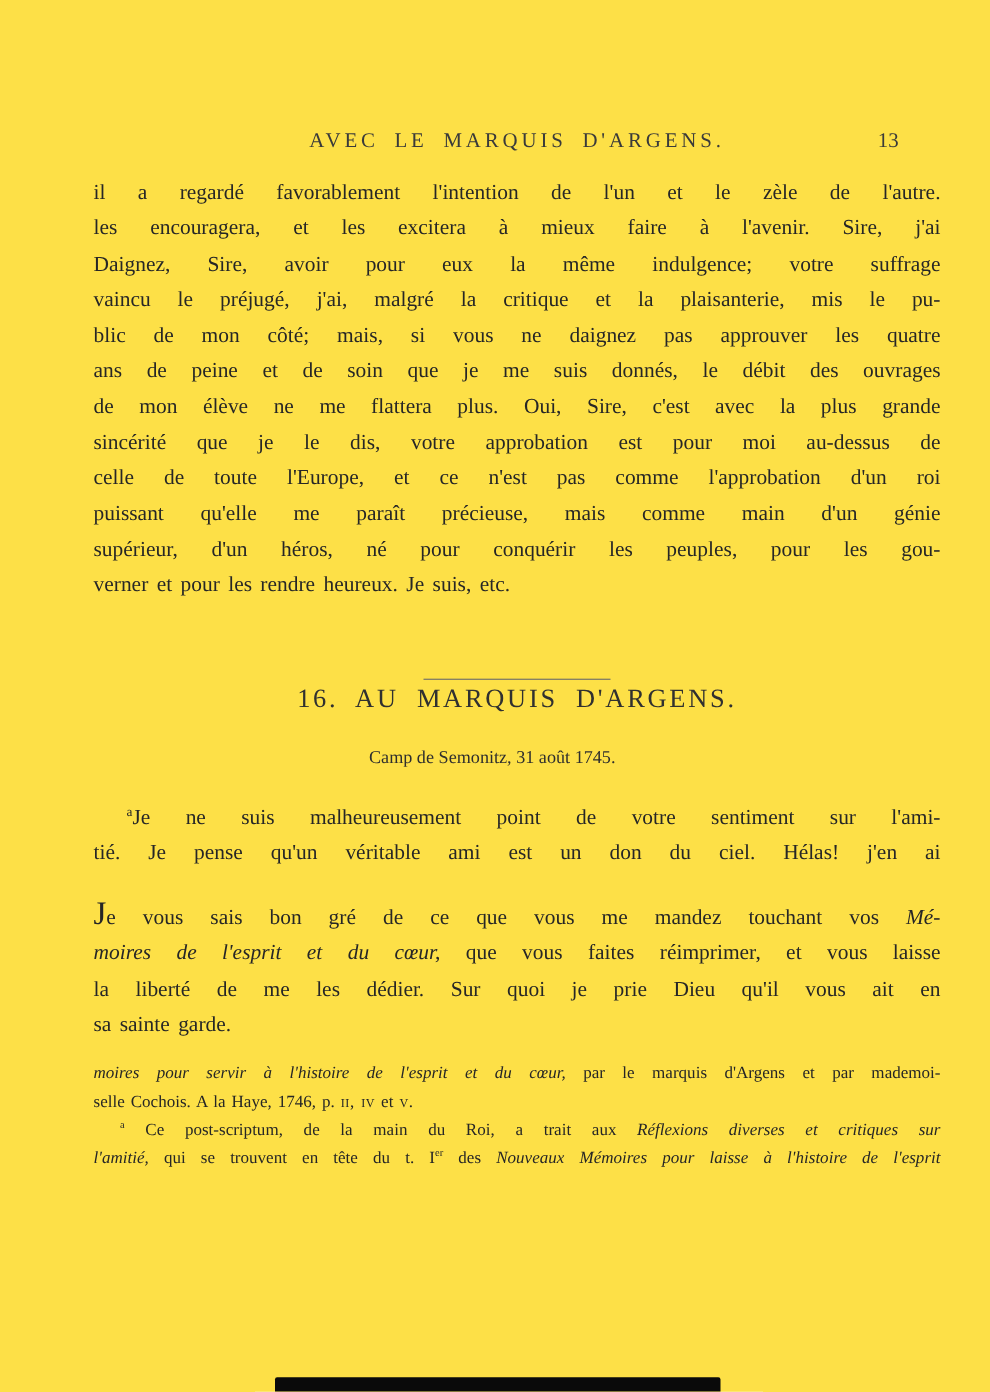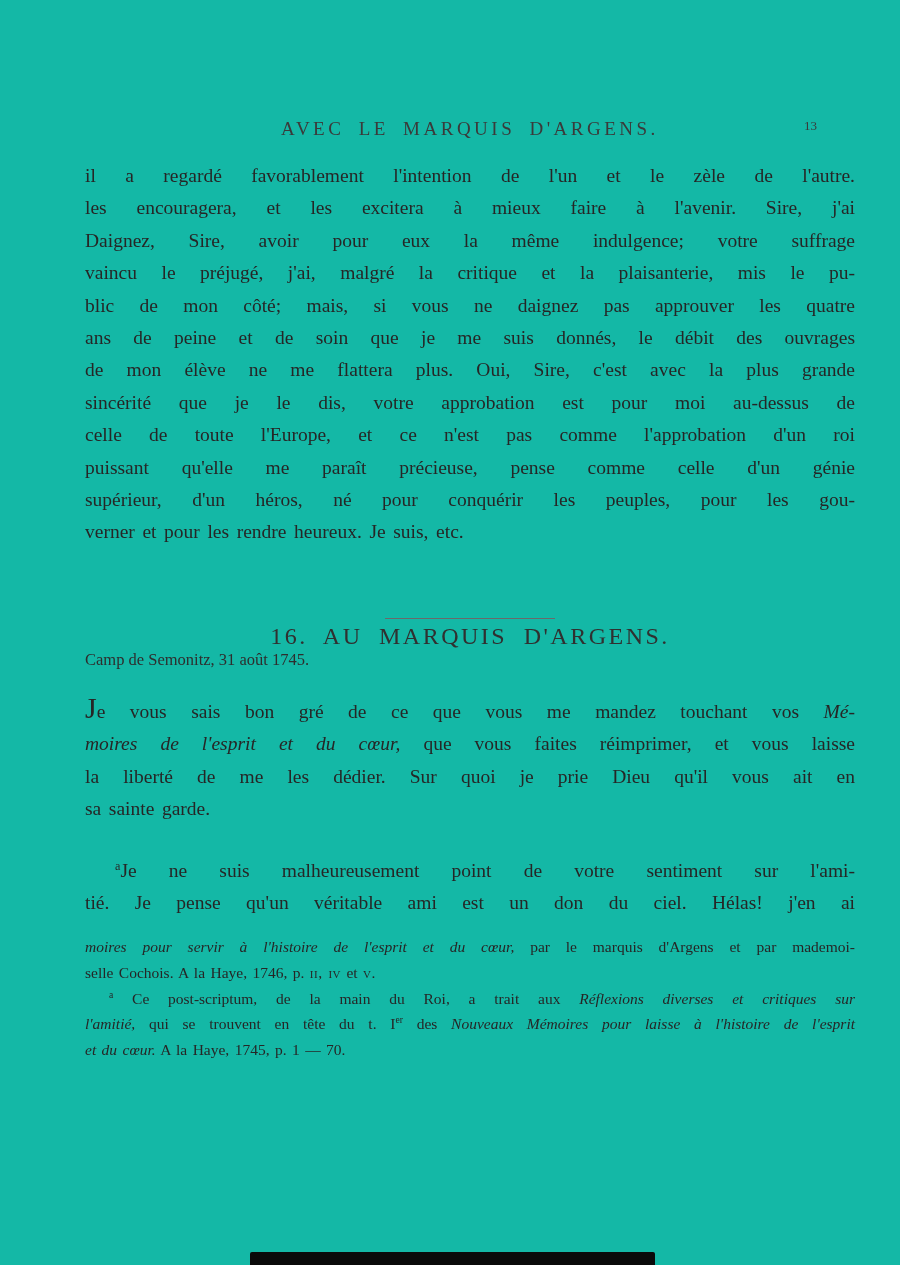--- a/index.html
+++ b/index.html
@@ -7,21 +7,21 @@
   body {
     background: #fbfbf8;
     font-family: "Liberation Serif", "DejaVu Serif", serif;
     color: #2b2b2b;
     position: relative;
     overflow: hidden;
   }
   .sheet {
     position: relative;
     width: 900px; height: 1265px;
-    background: #14b8a6;
+    background: #fde047;
   }
   .column {
     position: relative;
     margin-left: 85px;
     width: 770px;
   }
   
   .running-header {
     position: relative;
     padding-top: 118px;
@@ -32,21 +32,21 @@
     text-align: center;
     font-size: 19px;
     letter-spacing: 3.5px;
     color: #3a3a3a;
     word-spacing: 6px;
   }
   .page-number {
     position: absolute;
     top: 118px;
     right: 38px;
-    font-size: 13px;
+    font-size: 19px;
     color: #3a3a3a;
   }
   
   .bodytext { font-size: 19.5px; color: #262626; }
   .tline {
     line-height: 32.4px;
     white-space: normal;
     text-align: left;
     word-spacing: 0.14em;
   }
@@ -65,21 +65,22 @@
   }
   
   .letter-heading {
     text-align: center;
     font-size: 24px;
     letter-spacing: 2.5px;
     word-spacing: 8px;
     color: #303030;
   }
   .dateline {
-    text-align: left;
+    margin-top: 29px;
+    text-align: center;
     padding-right: 45px;
     font-size: 16.5px;
     color: #2e2e2e;
   }
   .letter-body { margin-top: 26px; }
   .postscript { margin-top: 29px; }
   
   .footnotes { margin-top: 15px; font-size: 15.5px; color: #262626; }
   .footnotes .tline { line-height: 25.6px; word-spacing: 0.1em; }
   .footnotes .indent { padding-left: 24px; }
@@ -108,53 +109,52 @@
     <div class="bodytext">
         <div class="tline just"><span>il a regardé favorablement l'intention de l'un et le zèle de l'autre.</span></div>
         <div class="tline just"><span>les encouragera, et les excitera à mieux faire à l'avenir. Sire, j'ai</span></div>
         <div class="tline just"><span>Daignez, Sire, avoir pour eux la même indulgence; votre suffrage</span></div>
         <div class="tline just"><span>vaincu le préjugé, j'ai, malgré la critique et la plaisanterie, mis le pu-</span></div>
         <div class="tline just"><span>blic de mon côté; mais, si vous ne daignez pas approuver les quatre</span></div>
         <div class="tline just"><span>ans de peine et de soin que je me suis donnés, le débit des ouvrages</span></div>
         <div class="tline just"><span>de mon élève ne me flattera plus. Oui, Sire, c'est avec la plus grande</span></div>
         <div class="tline just"><span>sincérité que je le dis, votre approbation est pour moi au-dessus de</span></div>
         <div class="tline just"><span>celle de toute l'Europe, et ce n'est pas comme l'approbation d'un roi</span></div>
-        <div class="tline just"><span>puissant qu'elle me paraît précieuse, pense comme celle d'un génie</span></div>
+        <div class="tline just"><span>puissant qu'elle me paraît précieuse, mais comme main d'un génie</span></div>
         <div class="tline just"><span>supérieur, d'un héros, né pour conquérir les peuples, pour les gou-</span></div>
         <div class="tline"><span>verner et pour les rendre heureux.  Je suis, etc.</span></div>
       </div>
 
     <div class="divider-wrap">
       <span class="divider"></span>
     </div>
 
     <div class="letter-heading">16.  AU MARQUIS D'ARGENS.</div>
 
     <div class="dateline">Camp de Semonitz, 31 août 1745.</div>
 
+    <div class="bodytext postscript">
+        <div class="tline just indent"><span class="s-sup">a</span><span>Je ne suis malheureusement point de votre sentiment sur l'ami-</span></div>
+        <div class="tline just"><span>tié.  Je pense qu'un véritable ami est un don du ciel.  Hélas! j'en ai</span></div>
+      </div>
+
     <div class="bodytext letter-body">
         <div class="tline just"><span class="s-big">J</span><span>e vous sais bon gré de ce que vous me mandez touchant vos </span><span class="s-i">Mé-</span></div>
         <div class="tline just"><span class="s-i">moires de l'esprit et du cœur,</span><span> que vous faites réimprimer, et vous laisse</span></div>
         <div class="tline just"><span>la liberté de me les dédier.  Sur quoi je prie Dieu qu'il vous ait en</span></div>
         <div class="tline"><span>sa sainte garde.</span></div>
-      </div>
-
-    <div class="bodytext postscript">
-        <div class="tline just indent"><span class="s-sup">a</span><span>Je ne suis malheureusement point de votre sentiment sur l'ami-</span></div>
-        <div class="tline just"><span>tié.  Je pense qu'un véritable ami est un don du ciel.  Hélas! j'en ai</span></div>
       </div>
 
     <div class="footnotes">
       <div>
           <div class="tline just"><span class="s-i">moires pour servir à l'histoire de l'esprit et du cœur,</span><span> par le marquis d'Argens et par mademoi-</span></div>
           <div class="tline"><span>selle Cochois.  A la Haye, 1746, p. </span><span class="s-sc">ii, iv</span><span> et </span><span class="s-sc">v</span><span>.</span></div>
         </div>
       <div>
           <div class="tline just indent"><span class="s-sup">a</span><span> Ce post-scriptum, de la main du Roi, a trait aux </span><span class="s-i">Réflexions diverses et critiques sur</span></div>
           <div class="tline just"><span class="s-i">l'amitié,</span><span> qui se trouvent en tête du t. I</span><span class="s-sup">er</span><span> des </span><span class="s-i">Nouveaux Mémoires pour laisse à l'histoire de l'esprit</span></div>
-          <div class="tline"><span class="s-i">et du cœur.</span><span>  A la Haye, 1745, p. 1 — 70.</span></div>
         </div>
     </div>
 
   </div>
 
   <div class="scan-bar"></div>
 </div>
 
 </body></html>

